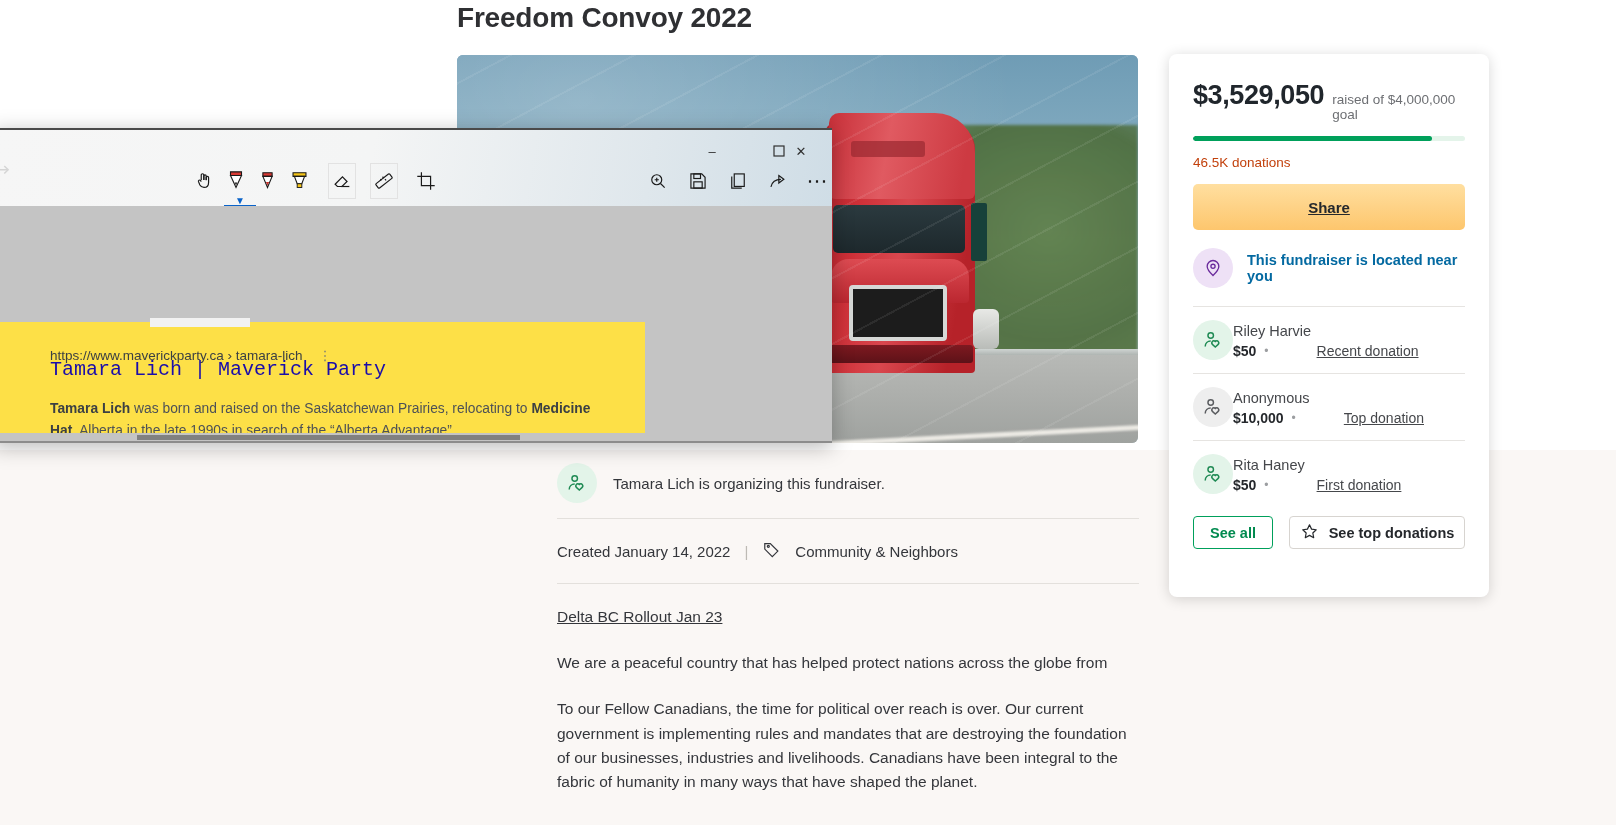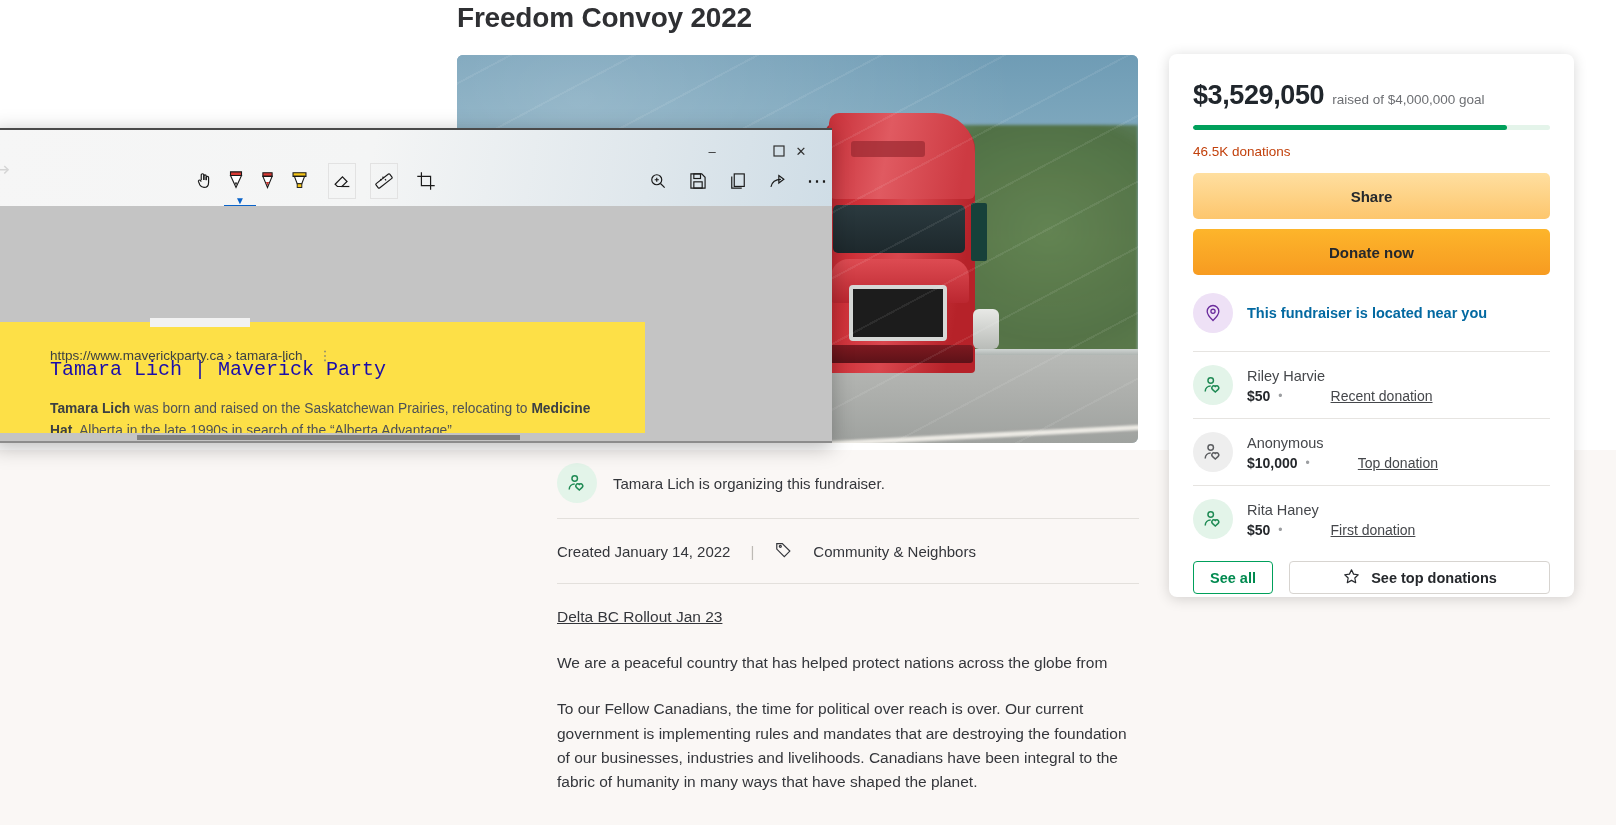--- a/index.html
+++ b/index.html
@@ -107,58 +107,58 @@
   .av {
     width:40px; height:40px; border-radius:50%;
     display:flex; align-items:center; justify-content:center; flex:none;
   }
   .av-green { background:#e3f4e9; }
   .av-gray  { background:#eeeeee; }
   .av-purple{ background:#eee1f6; }
   .organizer-text { font-size:15px; color:#34363b; }
 
   .divider { position:absolute; left:557px; width:582px; height:1px; background:#e3e0dc; }
-  .meta-row { position:absolute; left:557px; top:540px; display:flex; align-items:center; gap:20px;
+  .meta-row { position:absolute; left:557px; top:540px; display:flex; align-items:center; gap:14px;
               font-size:15px; color:#34363b; }
   .meta-sep { color:#bdbab5; }
 
   .story { position:absolute; left:557px; top:605px; width:585px; color:#34363b; font-size:15.5px; line-height:1.56; }
   .story-link { text-decoration: underline; color:#34363b; display:inline-block; margin-bottom:22px; }
   .story p { margin-bottom:22px; }
 
   
   .card {
-    position:absolute; left:1169px; top:54px; width:405px; height:543px;
+    position:absolute; left:1169px; top:54px; width:320px; height:543px;
     background:#ffffff; border-radius:8px;
     box-shadow: 0 2px 14px rgba(0,0,0,.16);
     padding: 26px 24px 0 24px;
   }
   .amount-line { display:flex; align-items:baseline; gap:8px; }
   .amount { font-size:27px; font-weight:bold; color:#20262c; letter-spacing:-0.4px; }
   .goal   { font-size:13.5px; color:#6d6f73; }
   .pbar { margin-top:14px; height:5px; border-radius:3px; background:#e4f4ea; overflow:hidden; }
   .pbar-fill { height:100%; background:#00a05b; border-radius:3px; }
   .donations-count { margin-top:14px; font-size:13.5px; color:#c2410c; }
 
   .btn {
     display:flex; align-items:center; justify-content:center;
     height:46px; border-radius:5px; font-size:15px; font-weight:bold; color:#25282c;
     cursor:pointer; user-select:none;
   }
-  .btn-share  { margin-top:14px; background: linear-gradient(180deg,#ffdfa0,#fdc66d); }
+  .btn-share  { margin-top:14px; background: linear-gradient(180deg,#ffdfa0,#fdc66d); text-decoration: underline; }
   .btn-donate { margin-top:10px; background: linear-gradient(180deg,#fdb52b,#f79b21); }
 
   .near {
     margin-top:18px; display:flex; align-items:center; gap:14px;
     padding-bottom:18px;
   }
   .near-text { font-size:14.5px; font-weight:bold; color:#0369a1; }
 
   .don-row {
-    display:flex; align-items:center; gap:14px;
+    display:flex; align-items:center; 
     border-top:1px solid #e6e4e1; padding:13px 0;
   }
   .don-name { font-size:14.5px; color:#45474b; }
   .don-sub  { margin-top:3px; font-size:14px; color:#45474b; display:flex; align-items:center; gap:8px; }
   .don-amt  { font-weight:bold; color:#25282c; }
   .dot      { color:#9c9ea1; font-size:12px; }
   .don-tag  { text-decoration:underline;padding-left:40px; }
 
   .card-actions { display:flex; gap:16px; margin-top:9px; }
   .btn-seeall {
@@ -291,21 +291,20 @@
     <div class="amount-line">
       <span class="amount">$3,529,050</span>
       <span class="goal">raised of $4,000,000 goal</span>
     </div>
     <div class="pbar">
       <div class="pbar-fill" id="pbar-fill" style="width: 88%;"></div>
     </div>
     <div class="donations-count">46.5K donations</div>
 
     <div class="btn btn-share">Share</div>
-    <div class="btn btn-donate">Donate now</div>
 
     <div class="near">
       <span class="av av-purple">
         <svg width="20" height="20" viewBox="0 0 24 24" fill="none" stroke="#6a2b9c" stroke-width="1.6">
           <path d="M12 21s7-6.3 7-11a7 7 0 10-14 0c0 4.7 7 11 7 11z"></path>
           <circle cx="12" cy="10" r="2.5"></circle>
         </svg>
       </span>
       <span class="near-text">This fundraiser is located near you</span>
     </div>

